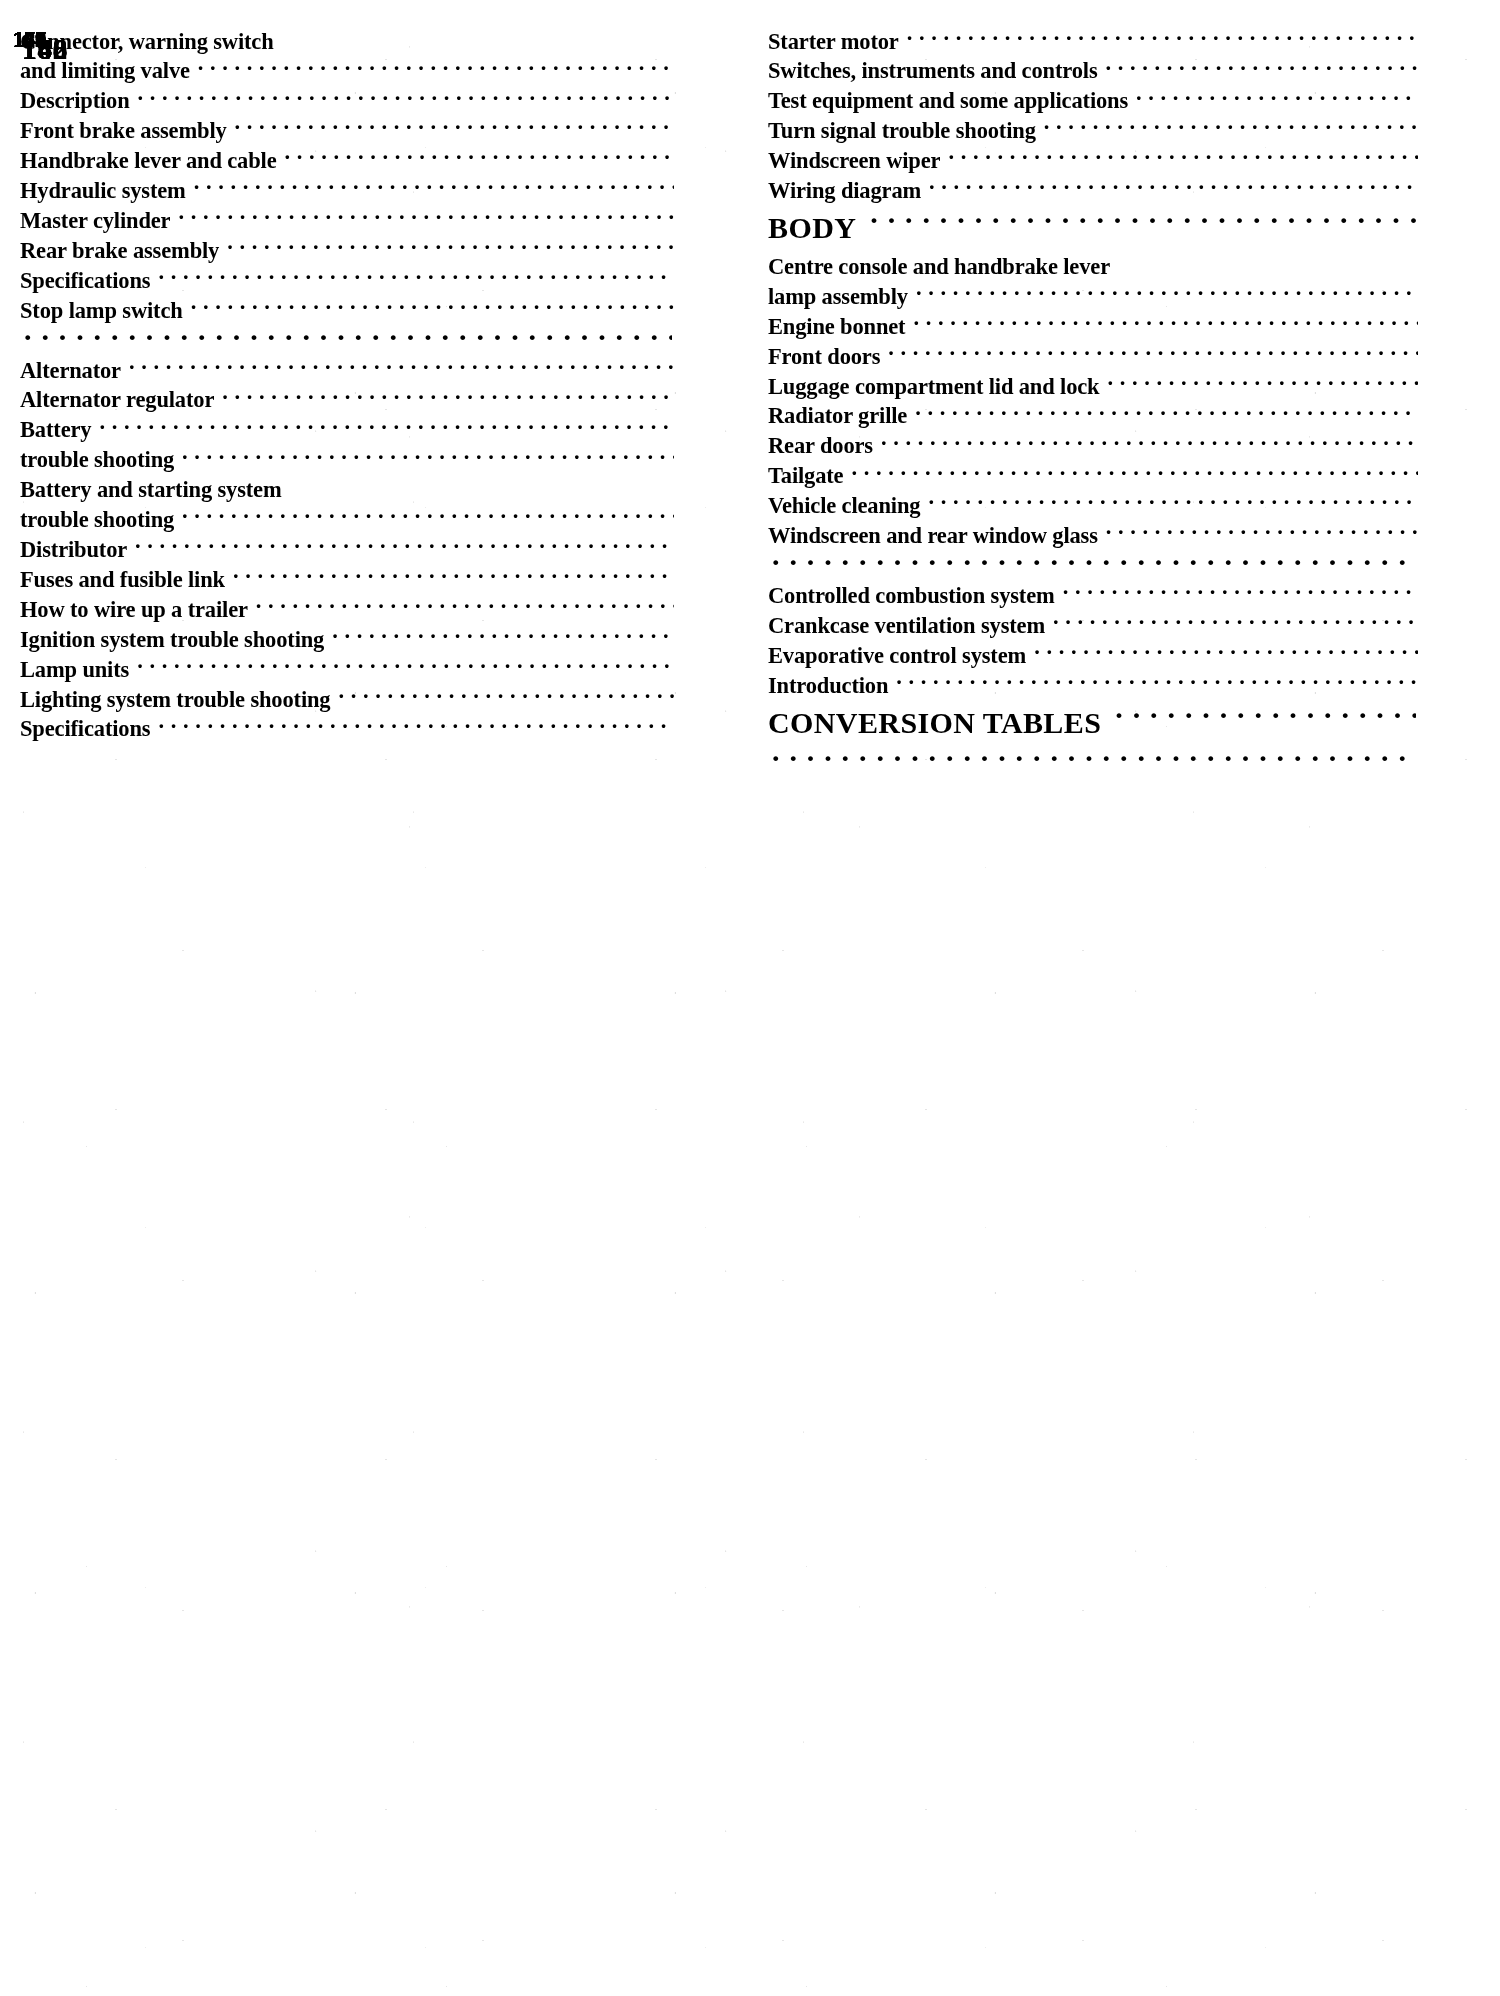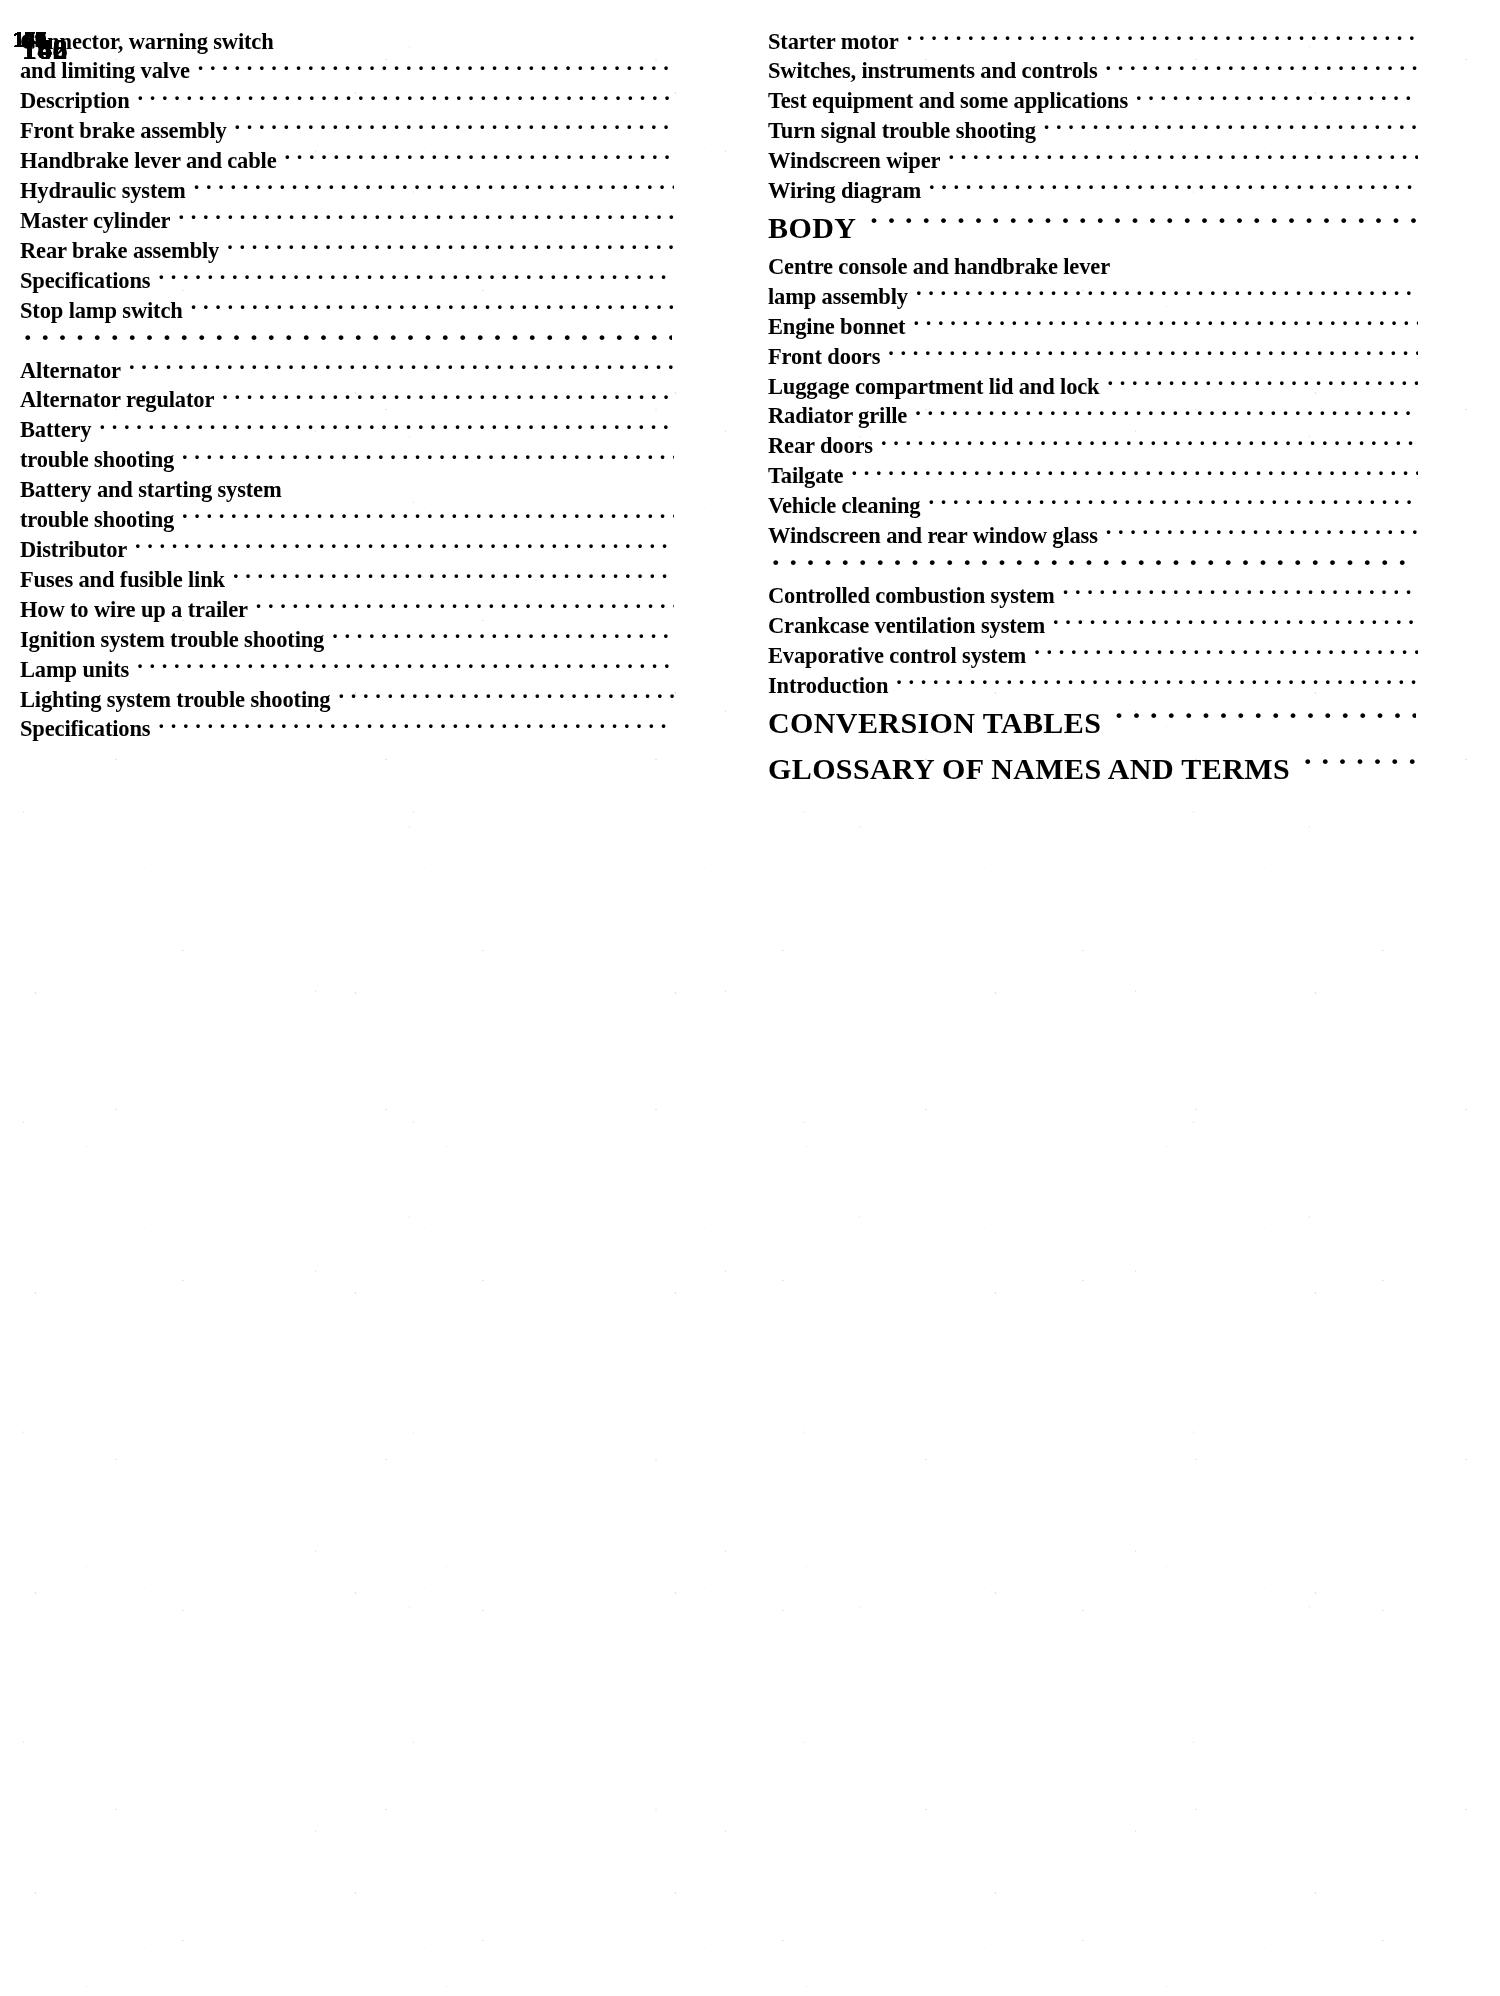--- a/index.html
+++ b/index.html
@@ -375,19 +375,18 @@
           <span class="label">Introduction</span>
           <span class="leader"></span>
           <span class="page">182</span>
         </div>
         <div class="toc-row section">
           <span class="label">CONVERSION TABLES</span>
           <span class="leader"></span>
           <span class="page">186</span>
         </div>
         <div class="toc-row section">
-          <span class="label">GLOSSARY OF NAMES AND TERMS</span>
           <span class="leader"></span>
           <span class="page">188</span>
         </div>
       </div>
   </div>
 </div>
 
 </body></html>

